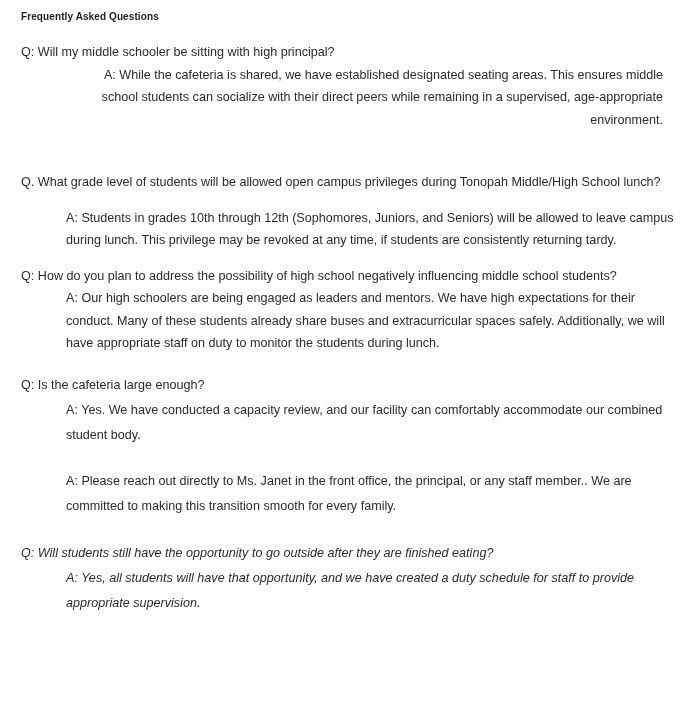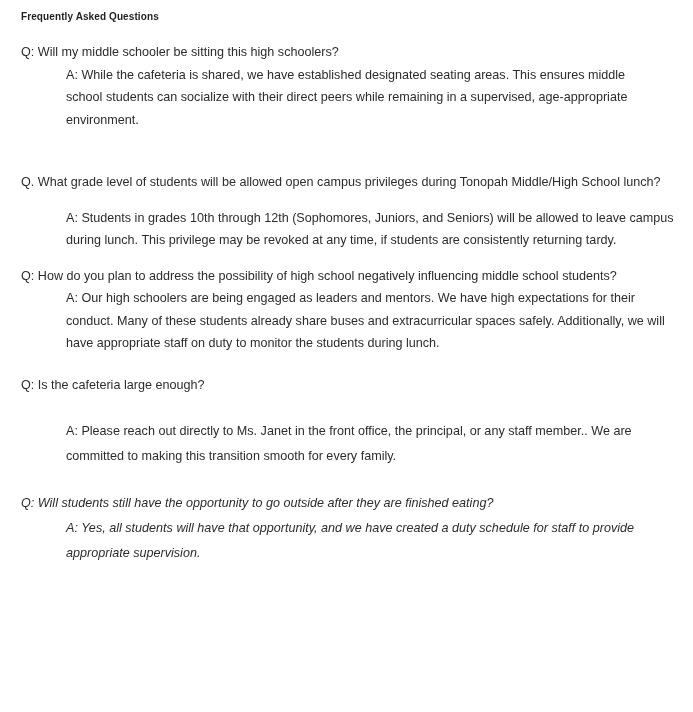--- a/index.html
+++ b/index.html
@@ -49,21 +49,21 @@
   .answer {
     font-size: 12.6px;
     line-height: 22.5px;
     margin: 0;
     padding-left: 45px;
     padding-right: 8px;
     text-align: left;
   }
 
   
-  .qa-block[data-index="0"] .answer { padding-right: 24px; }
+  .qa-block[data-index="0"] .answer { padding-right: 24px; text-align: right; }
   .qa-block[data-index="0"] { margin-bottom: 12px; }
 
   .qa-block[data-index="1"] .answer { margin-top: 13px; padding-right: 5px; }
   .qa-block[data-index="1"] { margin-bottom: 13px; margin-top: 40px; }
 
   .qa-block[data-index="2"] .answer { padding-right: 2px; }
   .qa-block[data-index="2"] { margin-bottom: 18px; }
 
   .qa-block[data-index="3"] .question,
   .qa-block[data-index="3"] .answer,
@@ -82,36 +82,37 @@
   .qa-block[data-index="5"] { margin-bottom: 0; font-style: italic; }
 </style>
 </head>
 <body>
 
 <div class="page">
 
   <h1 class="faq-heading">Frequently Asked Questions</h1>
 
   <div class="qa-block" data-index="0">
-    <p class="question">Q: Will my middle schooler be sitting this high schoolers?</p>
+    <p class="question">Q: Will my middle schooler be sitting with high principal?</p>
     <p class="answer">A: While the cafeteria is shared, we have established designated seating areas. This ensures middle school students can socialize with their direct peers while remaining in a supervised, age-appropriate environment.</p>
   </div>
 
   <div class="qa-block" data-index="1">
     <p class="question">Q. What grade level of students will be allowed open campus privileges during Tonopah Middle/High School lunch?</p>
     <p class="answer">A: Students in grades 10th through 12th (Sophomores, Juniors, and Seniors) will be allowed to leave campus during lunch.  This privilege may be revoked at any time, if students are consistently returning tardy.</p>
   </div>
 
   <div class="qa-block" data-index="2">
     <p class="question">Q: How do you plan to address the possibility of high school negatively influencing middle school students?</p>
     <p class="answer">A: Our high schoolers are being engaged as leaders and mentors. We have high expectations for their conduct. Many of these students already share buses and extracurricular spaces safely. Additionally, we will have appropriate staff on duty to monitor the students during lunch.</p>
   </div>
 
   <div class="qa-block" data-index="3">
     <p class="question">Q: Is the cafeteria large enough?</p>
+    <p class="answer">A: Yes. We have conducted a capacity review, and our facility can comfortably accommodate our combined student body.</p>
   </div>
 
   <div class="qa-block" data-index="4">
     <p class="answer">A: Please reach out directly to Ms. Janet in the front office, the principal, or any staff member.. We are committed to making this transition smooth for every family.</p>
   </div>
 
   <div class="qa-block" data-index="5">
     <p class="question">Q: Will students still have the opportunity to go outside after they are finished eating?</p>
     <p class="answer">A: Yes, all students will have that opportunity, and we have created a duty schedule for staff to provide appropriate supervision.</p>
   </div>

